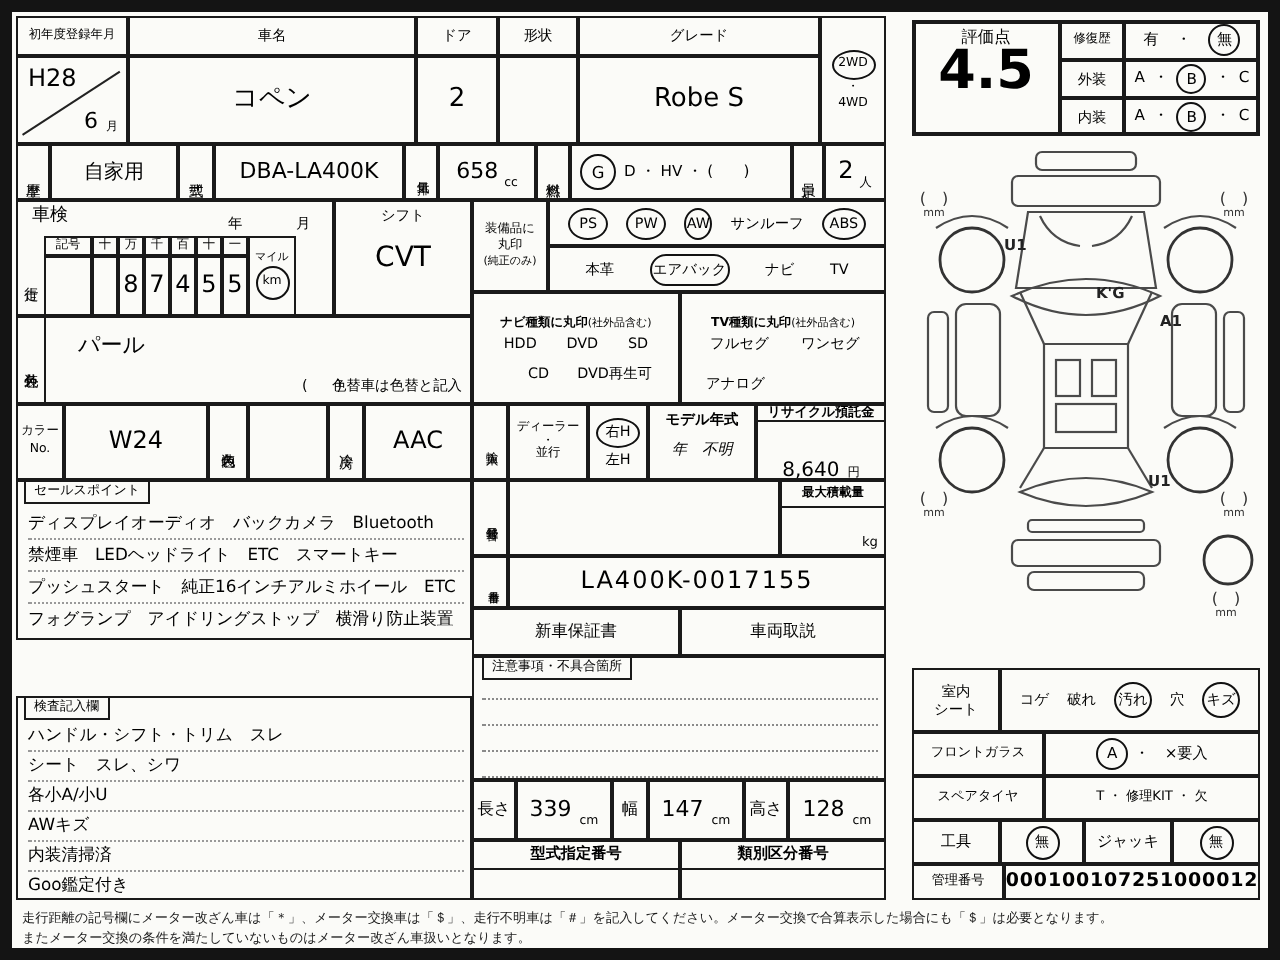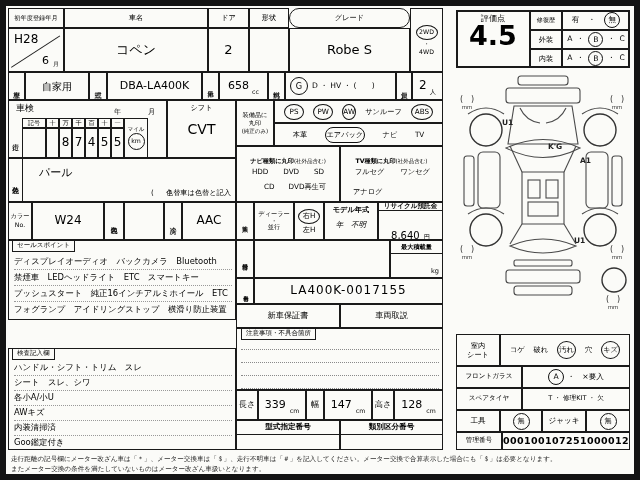--- a/index.html
+++ b/index.html
@@ -36,21 +36,21 @@
     <span class="nb" style="position:absolute;right:14px;bottom:4px;font-size:11px;">6</span>
     <span class="nb" style="position:absolute;right:4px;bottom:3px;font-size:6px;">月</span>
     <span class="nb" style="position:absolute;left:2px;top:38px;width:58px;border-top:1px solid #222;transform:rotate(-33deg);transform-origin:left top;"></span>
   </div>
   <div class="c fs7" style="left:58px;top:2px;width:144px;height:20px;">車名</div>
   <div class="c fs13" style="left:58px;top:22px;width:144px;height:44px;">コペン</div>
   <div class="c fs7" style="left:202px;top:2px;width:41px;height:20px;">ドア</div>
   <div class="c fs13" style="left:202px;top:22px;width:41px;height:44px;">2</div>
   <div class="c fs7" style="left:243px;top:2px;width:40px;height:20px;">形状</div>
   <div class="c fs13" style="left:243px;top:22px;width:40px;height:44px;"></div>
-  <div class="c fs7" style="left:283px;top:2px;width:121px;height:20px;border-radius:10px;">グレード</div>
+  <div class="c fs7" style="left:283px;top:2px;width:121px;height:20px;">グレード</div>
   <div class="c fs13" style="left:283px;top:22px;width:121px;height:44px;">Robe S</div>
   <div class="c col" style="left:404px;top:2px;width:33px;height:64px;gap:1px;">
     <span class="circ fs6" style="width:22px;height:15px;">2WD</span>
     <span class="fs6">・</span>
     <span class="fs6">4WD</span>
   </div>
 
   <div class="c vt fs7" style="left:2px;top:66px;width:17px;height:28px;">車歴</div>
   <div class="c fs10" style="left:19px;top:66px;width:64px;height:28px;">自家用</div>
   <div class="c vt fs7" style="left:83px;top:66px;width:18px;height:28px;">型式</div>

